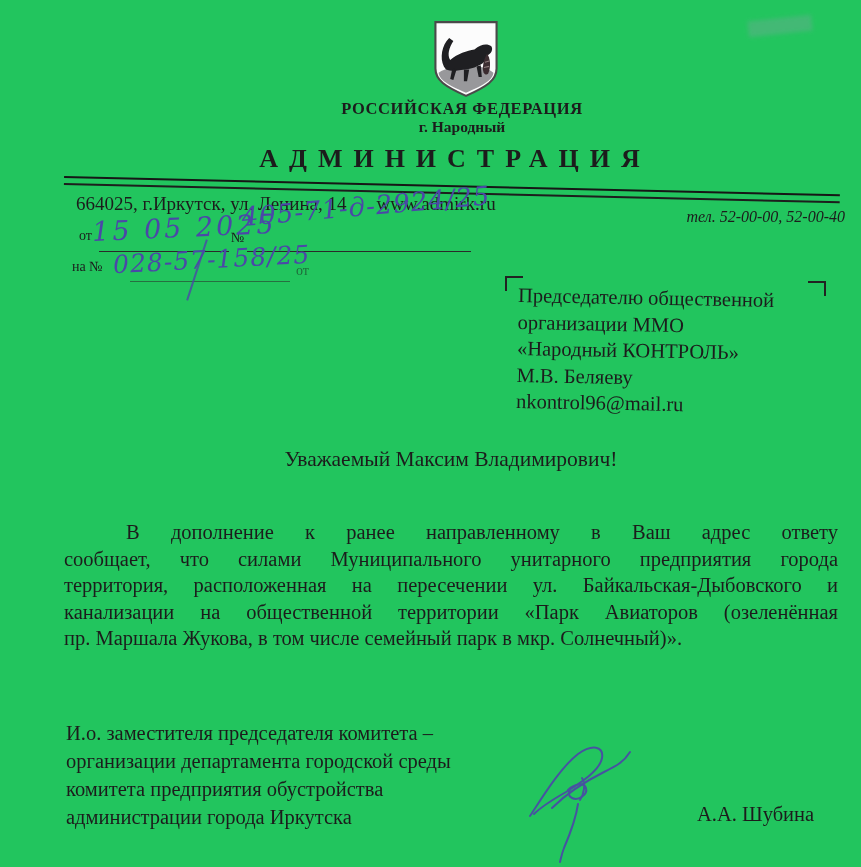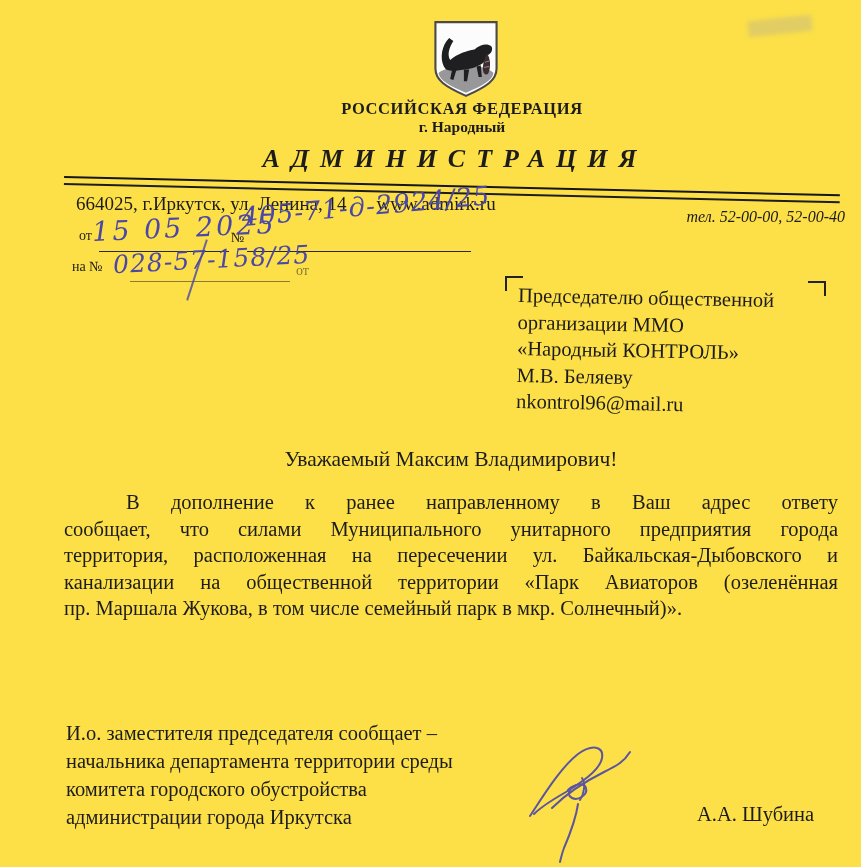--- a/index.html
+++ b/index.html
@@ -1,26 +1,26 @@
 <!DOCTYPE html>
 <html><head>
 <meta charset="utf-8">
 <style>
   html,body{margin:0;padding:0;background:#ffffff;}
   .page{
-    position:relative;width:861px;height:867px;background:#fde047;overflow:hidden;
+    position:relative;width:861px;height:867px;background:#22c55e;overflow:hidden;
     font-family:"Liberation Serif","DejaVu Serif",serif;color:#1c1c1c;
   }
   .abs{position:absolute;}
   .center{text-align:center;}
   .b{font-weight:bold;}
   
   .country{left:62px;top:99px;width:800px;font-size:16.5px;letter-spacing:.6px;}
   .city{left:62px;top:118px;width:800px;font-size:15.5px;}
-  .org{left:55px;top:144px;width:800px;font-size:26px;letter-spacing:11px;font-style:italic;}
+  .org{left:55px;top:144px;width:800px;font-size:26px;letter-spacing:11px;}
   .rule{left:64px;top:176px;width:776px;height:5px;border-top:2.5px solid #161616;
         border-bottom:2px solid #1d1d1d;transform:rotate(1.35deg);transform-origin:left center;}
   .addr{left:76px;top:193px;font-size:19px;}
   .addr .site{margin-left:30px;}
   .phone{right:16px;top:208px;font-size:16px;font-style:italic;}
   
   .reflabel{font-size:14px;}
   .uline{border-bottom:1.6px solid #2a2a2a;height:1px;}
   .hand{color:#4b47a8;font-style:italic;font-family:"DejaVu Serif",serif;white-space:nowrap;}
   .hw-date{left:92px;top:212px;font-size:27px;letter-spacing:3px;transform:rotate(-2.5deg);}
@@ -29,21 +29,21 @@
   .hw-stroke{left:196px;top:238px;width:2px;height:64px;background:#4b47a8;opacity:.8;transform:rotate(18deg);}
   .faded{opacity:.55;}
   
   .bracket-tl{left:505px;top:276px;width:16px;height:13px;border-left:2px solid #222;border-top:2px solid #222;}
   .bracket-tr{left:808px;top:281px;width:16px;height:13px;border-right:2px solid #222;border-top:2px solid #222;}
   .recipient{left:517px;top:285px;width:315px;font-size:20.5px;line-height:26.5px;transform:rotate(1.1deg);}
   
   .salutation{left:64px;top:447px;width:774px;font-size:21.5px;}
   .body{left:64px;top:489px;width:774px;font-size:20.5px;line-height:26.5px;}
   .j{text-align:justify;text-align-last:justify;}
-  .ind{padding-left:62px;}
+  .ind{padding-left:62px;margin-top:30px;}
   
   .sigblock{left:66px;top:719px;width:430px;font-size:20.5px;line-height:28px;}
   .signer{left:697px;top:803px;font-size:20.5px;}
   .smudge{left:748px;top:18px;width:64px;height:16px;background:rgba(150,155,175,.28);
           filter:blur(2px);transform:rotate(-6deg);}
 </style>
 </head>
 <body>
 
 <div class="page">
@@ -94,23 +94,23 @@
 
   <div class="abs body">
     <div class="j ind">В дополнение к ранее направленному в Ваш адрес ответу</div>
     <div class="j">сообщает, что силами Муниципального унитарного предприятия города</div>
     <div class="j">территория, расположенная на пересечении ул. Байкальская-Дыбовского и</div>
     <div class="j">канализации на общественной территории «Парк Авиаторов (озеленённая</div>
     <div>пр. Маршала Жукова, в том числе семейный парк в мкр. Солнечный)».</div>
   </div>
 
   <div class="abs sigblock">
-    <div>И.о. заместителя председателя сообщает –</div>
-    <div>начальника департамента территории среды</div>
-    <div>комитета городского обустройства</div>
+    <div>И.о. заместителя председателя комитета –</div>
+    <div>организации департамента городской среды</div>
+    <div>комитета предприятия обустройства</div>
     <div>администрации города Иркутска</div>
   </div>
 
   <svg class="abs" style="left:512px;top:738px;" width="145" height="128" viewBox="0 0 145 128">
     <g fill="none" stroke="#4b47a8" stroke-width="2" stroke-linecap="round" opacity="0.9">
       <path d="M18,78 C30,60 48,30 66,16 C80,6 92,8 90,20 C88,32 70,44 54,54 C40,62 28,70 22,76"></path>
       <path d="M40,70 C52,58 72,44 92,34 C104,28 112,24 118,14"></path>
       <path d="M56,52 C62,46 72,44 74,50 C76,57 66,63 60,60 C56,58 56,54 58,52"></path>
       <path d="M66,66 C64,80 58,96 52,110 C50,115 49,120 48,124"></path>
       <path d="M70,40 C74,46 72,56 68,62"></path>

